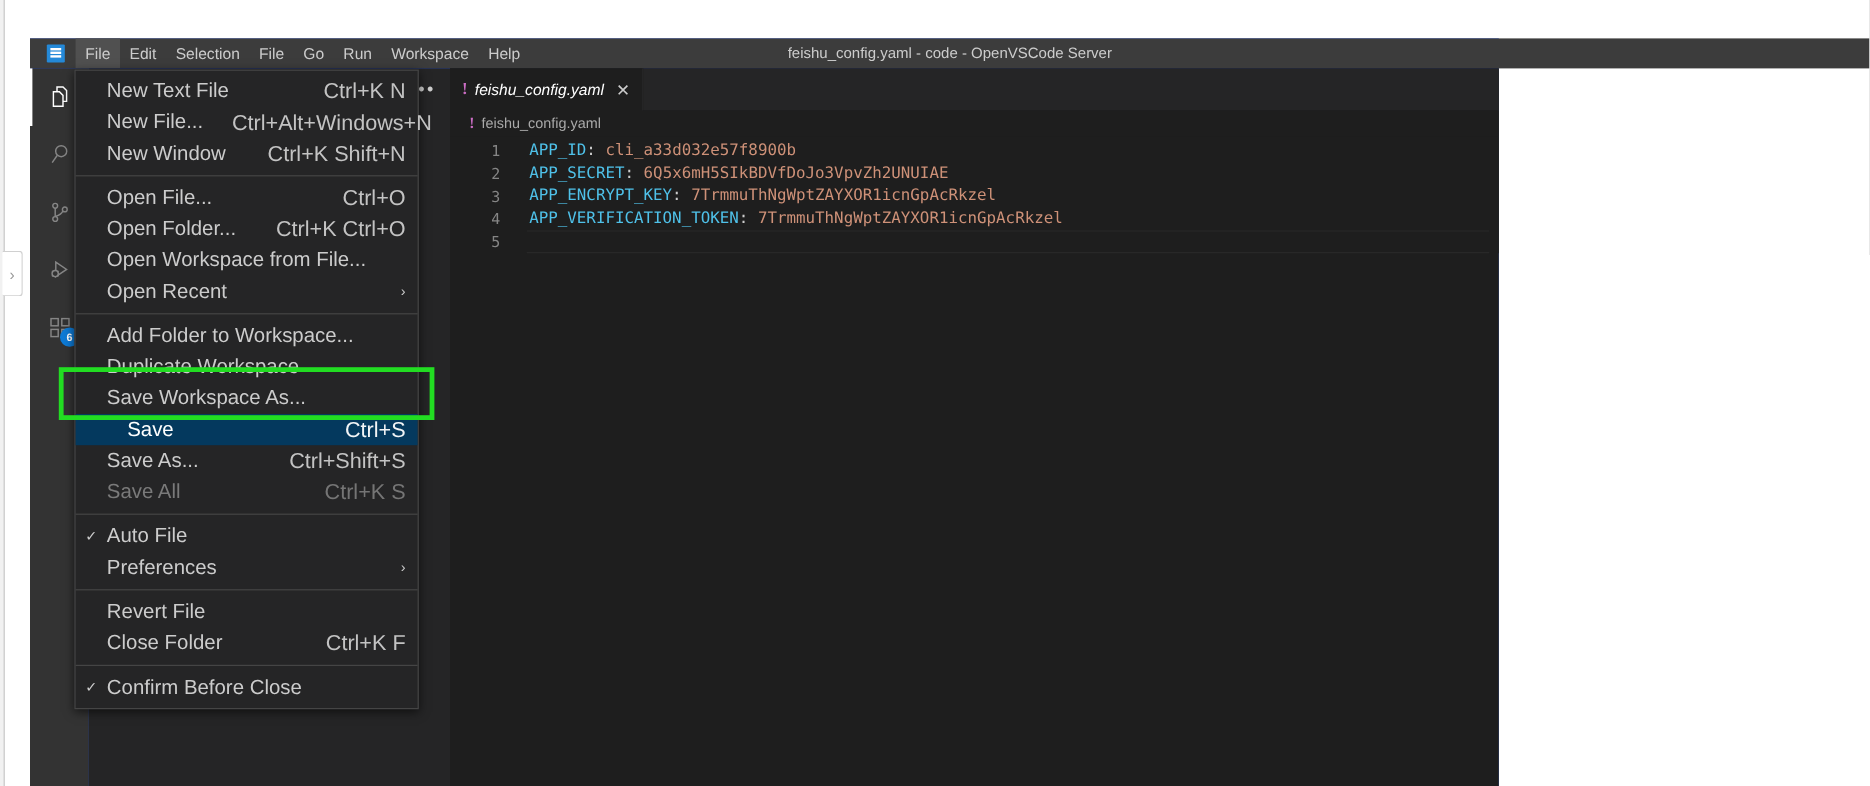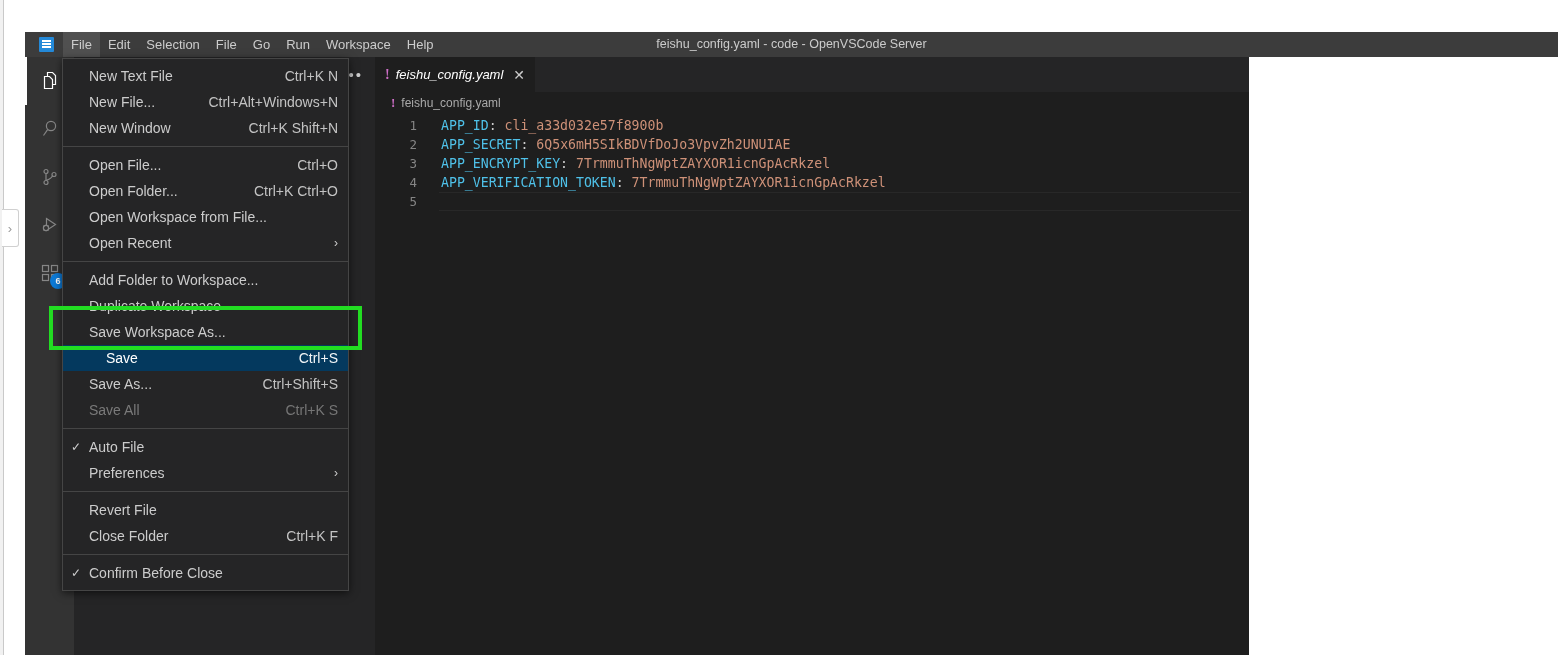--- a/index.html
+++ b/index.html
@@ -296,25 +296,25 @@
   }
   .menu-check {
     width: 26px;
     text-align: center;
     color: #cccccc;
     font-size: 12px;
     flex: 0 0 26px;
   }
   .menu-label {
     flex: 1 1 auto;
-    font-size: 14px;
+    font-size: 17px;
   }
   .menu-key {
     color: #cccccc;
-    font-size: 14px;
+    font-size: 18px;
     opacity: 0.95;
     margin-left: 24px;
   }
   .menu-submenu-arrow {
     color: #cccccc;
     font-size: 12px;
     margin-left: 24px;
   }
   .menu-item.selected {
     background: #04395e;

